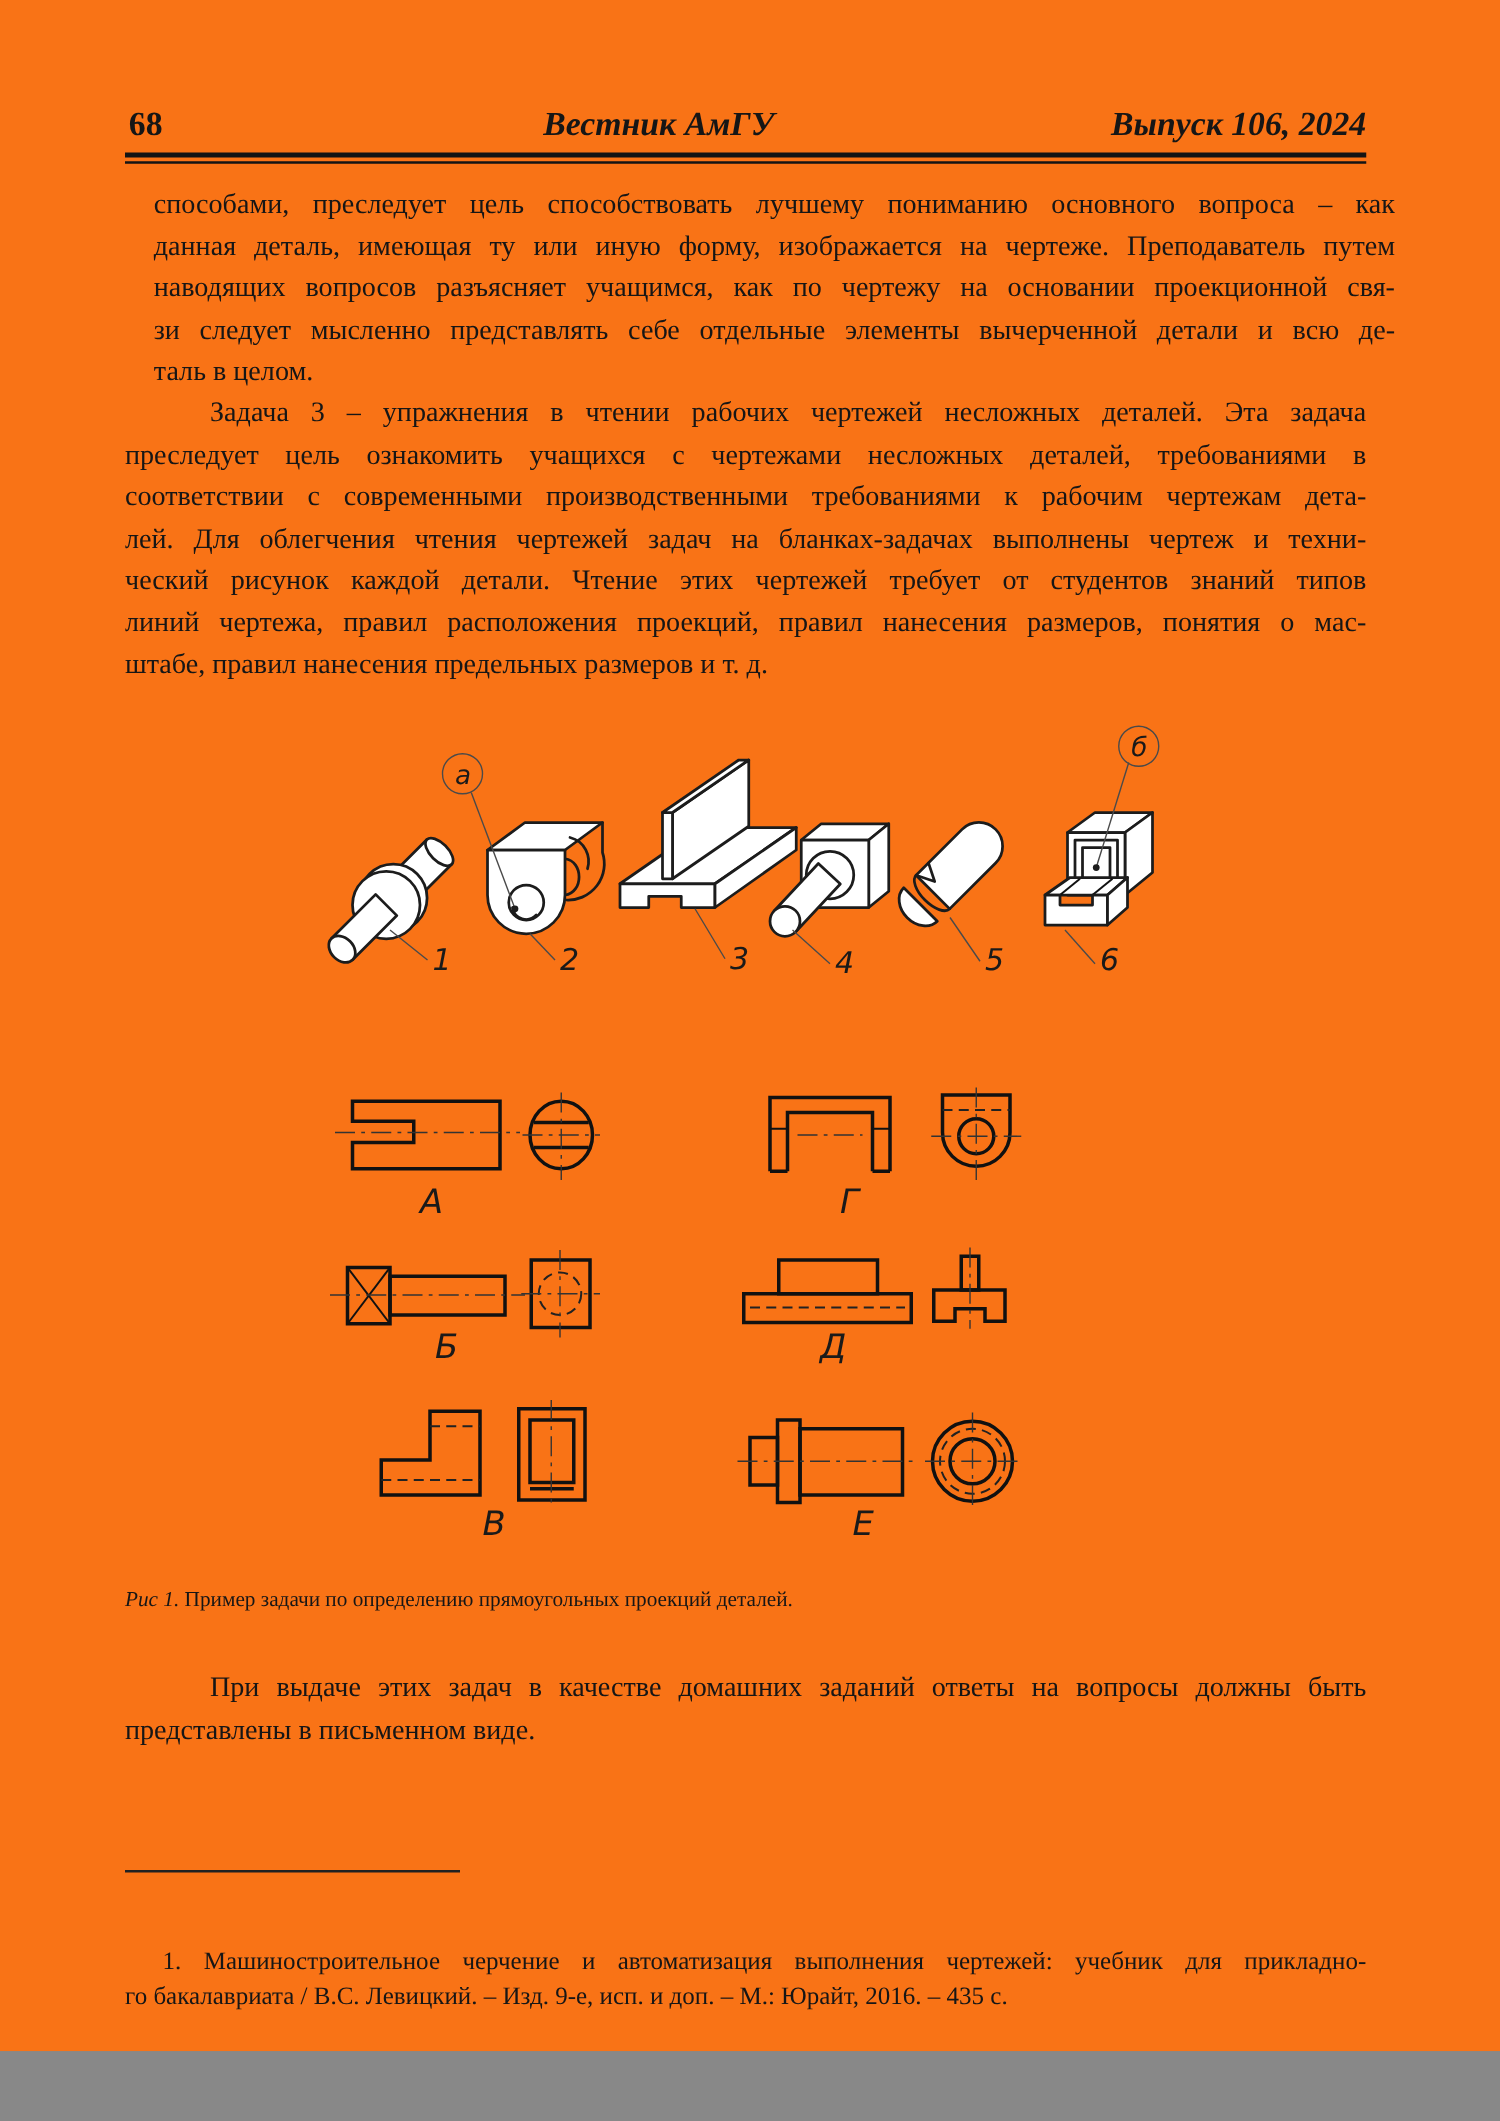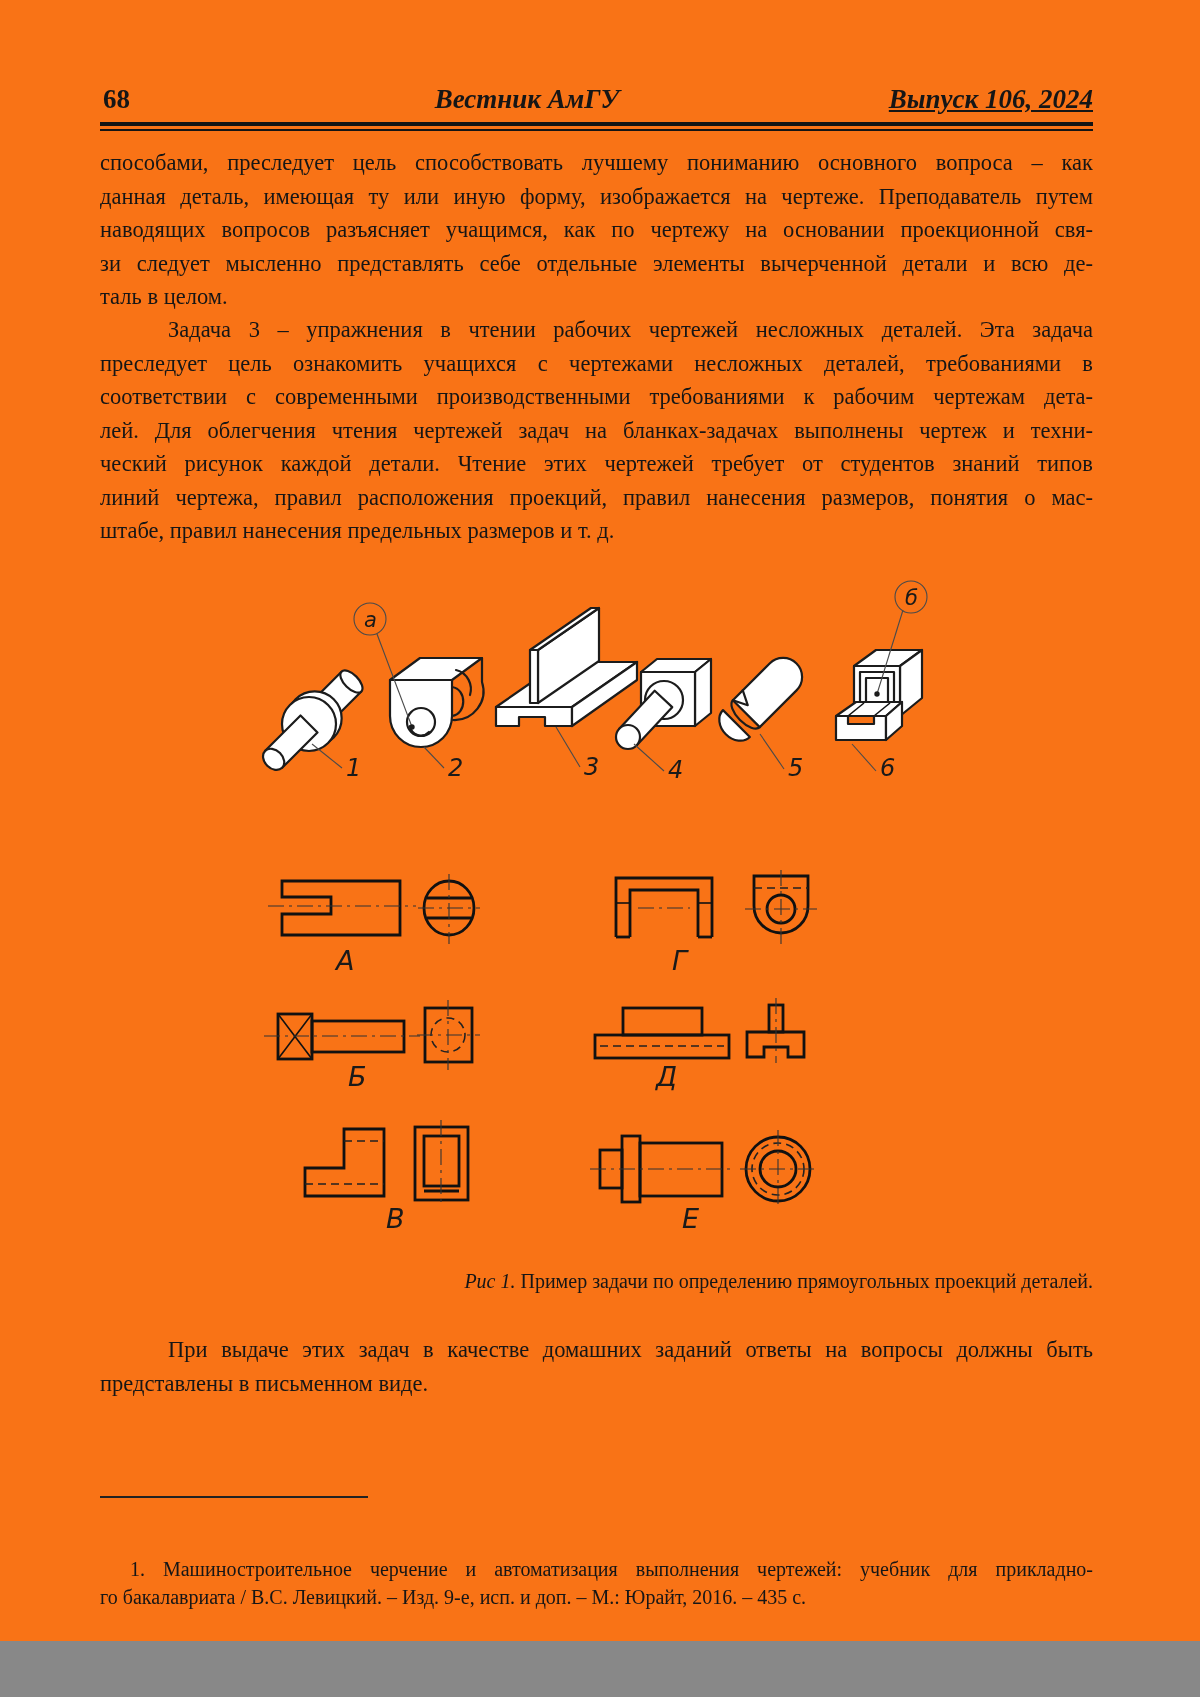--- a/index.html
+++ b/index.html
@@ -3,32 +3,32 @@
 <meta charset="utf-8">
 <style>
   html,body{margin:0;padding:0;background:#888;}
   #page{position:relative;width:1200px;height:1641px;background:#f97316;overflow:hidden;
         font-family:"Liberation Serif", serif;color:#161616;}
   
   .hdr-num{position:absolute;left:103px;top:84px;font-size:27px;font-weight:bold;}
   .hdr-journal{position:absolute;left:327px;top:84px;width:400px;text-align:center;
                font-size:27px;font-weight:bold;font-style:italic;}
   .hdr-issue{position:absolute;left:793px;top:84px;width:300px;text-align:right;
-             font-size:27px;font-weight:bold;font-style:italic;text-decoration:underline;}
+             font-size:27px;font-weight:bold;font-style:italic;}
   .hdr-rule{position:absolute;left:100px;top:122px;width:993px;height:3px;
             border-top:4px solid #141414;border-bottom:2px solid #141414;}
   
   .para{position:absolute;left:100px;width:993px;font-size:22.5px;line-height:33.5px;}
   .jline{text-align:justify;text-align-last:justify;white-space:nowrap;}
   .jline.first{text-indent:68px;}
   .jline.last{text-align-last:left;white-space:normal;}
-  .p1{top:146px;} .p2{top:313px;} .p3{top:1333px;} .p4{top:1403px;}
+  .p1{top:146px;margin-left:23px;} .p2{top:313px;} .p3{top:1333px;} .p4{top:1403px;}
   
   #fig{position:absolute;left:0;top:0;width:1200px;height:1697px;}
-  .caption{position:absolute;left:100px;top:1270px;width:993px;text-align:right;font-size:20px;}
+  .caption{position:absolute;left:100px;top:1270px;width:993px;text-align:left;font-size:17px;}
   .caption .it{font-style:italic;}
   
   .fn-rule{position:absolute;left:100px;top:1496px;width:268px;border-top:2.5px solid #222;}
   .fnote{position:absolute;left:100px;top:1524px;width:993px;font-size:20px;line-height:27.5px;}
   .fnote .jline.first{text-indent:30px;margin-top:32px;}
   
   .f2{fill:#ffffff;stroke:#1c1c1c;stroke-width:2.2;stroke-linejoin:round;}
   .f2n{fill:none;stroke:#1c1c1c;stroke-width:2.2;stroke-linejoin:round;stroke-linecap:round;}
   .p{fill:none;stroke:#111111;stroke-width:2.8;stroke-linejoin:miter;}
   .pt{fill:none;stroke:#111111;stroke-width:1.6;}

